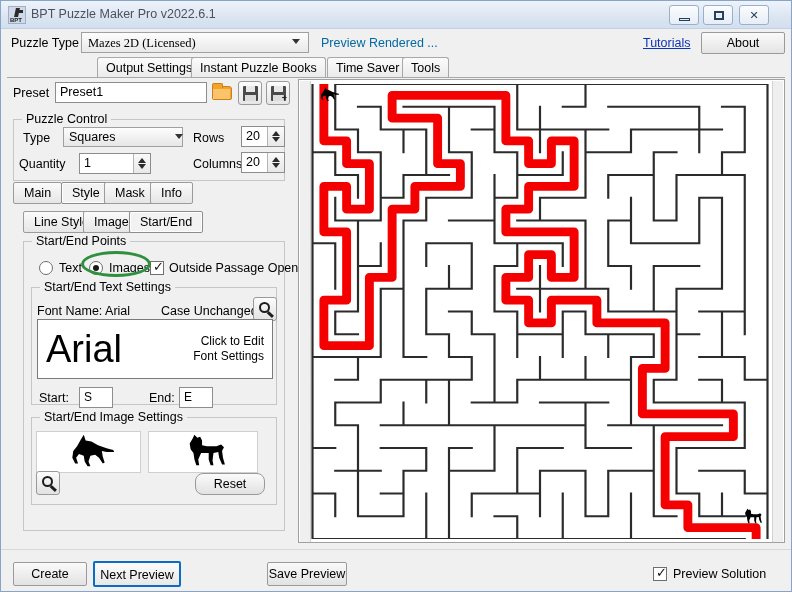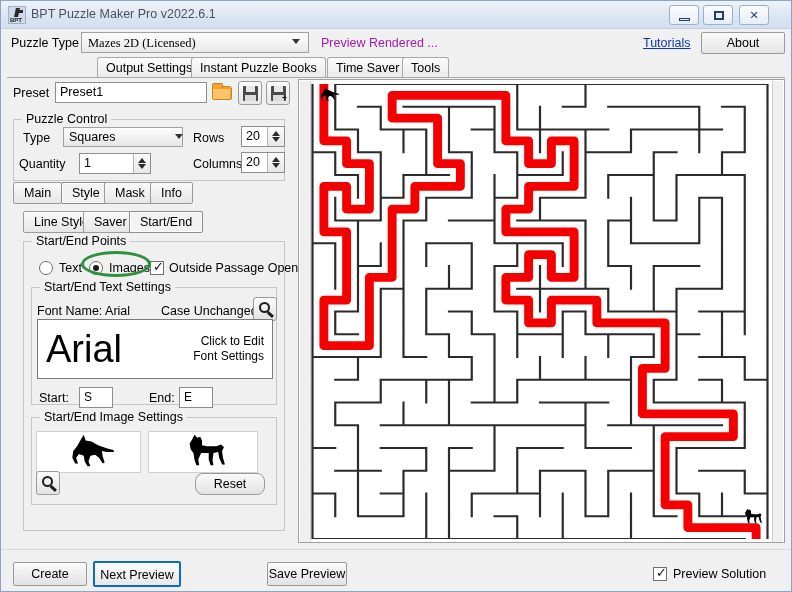--- a/index.html
+++ b/index.html
@@ -38,21 +38,21 @@
 
   
   .lbl{position:absolute;font-size:12.5px;color:#000;}
   #lbl-puzzletype{left:10px;top:35px;}
   #sel-puzzletype{position:absolute;left:80px;top:31px;width:228px;height:21px;
     background:linear-gradient(#fdfdfd,#e9e9e9);border:1px solid #a0a0a0;}
   #sel-puzzletype .v{position:absolute;left:6px;top:3px;font-size:12.5px;font-family:Liberation Serif, serif;}
   #sel-puzzletype .chev{position:absolute;right:8px;top:6px;width:8px;height:8px;}
   #sel-puzzletype .chev:before{content:"";position:absolute;left:0;top:0;
     border-left:4px solid transparent;border-right:4px solid transparent;border-top:5px solid #333;}
-  #lbl-preview-rendered{left:320px;top:35px;color:#a21caf;}
+  #lbl-preview-rendered{left:320px;top:35px;color:#0369a1;}
   #link-tutorials{position:absolute;left:642px;top:35px;color:#0b34b8;
     text-decoration:underline;font-size:12.5px;cursor:pointer;}
   #btn-about{position:absolute;left:700px;top:31px;width:84px;height:22px;
     background:linear-gradient(#fafafa,#e4e4e4);border:1px solid #9a9a9a;border-radius:2px;
     font-size:12.5px;text-align:center;line-height:20px;}
 
   
   #tabstrip{position:absolute;left:6px;top:56px;width:778px;height:20px;}
   .mtab{position:absolute;top:0;height:21px;padding:0 8px;line-height:20px;font-size:12.5px;
     background:linear-gradient(#fbfbfb,#eaeaea);border:1px solid #a8a8a8;border-bottom:none;
@@ -261,21 +261,21 @@
         <div class="dn"></div>
       </div>
   </div>
 
   <div class="stab" style="left:12px;top:181px">Main</div>
   <div class="stab sel" style="left:60px;top:181px">Style</div>
   <div class="stab" style="left:103px;top:181px">Mask</div>
   <div class="stab" style="left:149px;top:181px">Info</div>
 
   <div class="stab" style="left:22px;top:210px">Line Style</div>
-  <div class="stab" style="left:82px;top:210px">Saver</div>
+  <div class="stab" style="left:82px;top:210px">Image</div>
   <div class="stab sel" style="left:128px;top:210px">Start/End</div>
 
   <div class="grp" id="grp-startend">
     <div class="cap">Start/End Points</div>
   </div>
 
   <div class="radio" style="left:38px;top:260px"></div>
   <div class="lbl" style="left:58px;top:260px">Text</div>
   <div class="radio" style="left:88px;top:260px">
       <div class="dot"></div>

